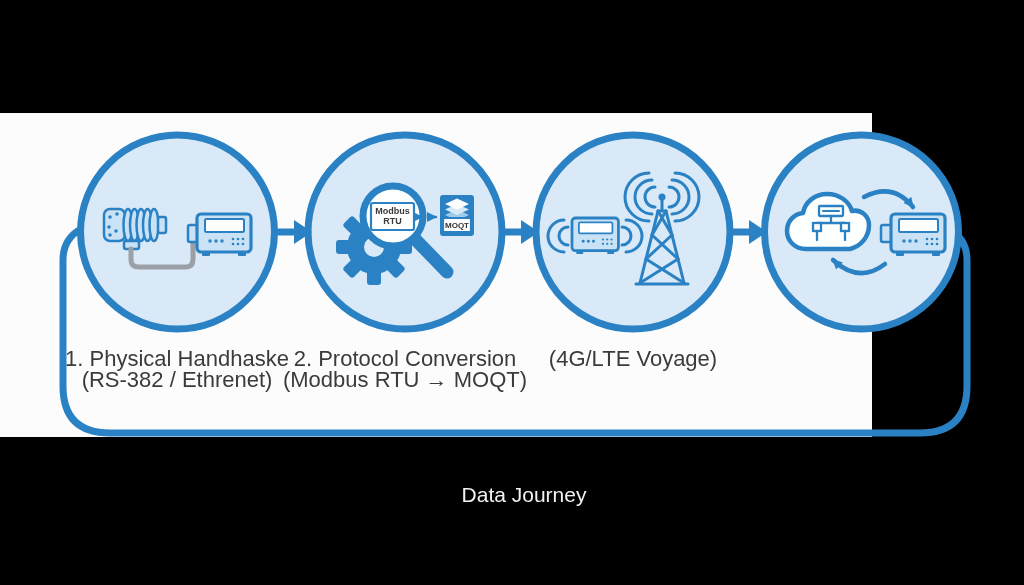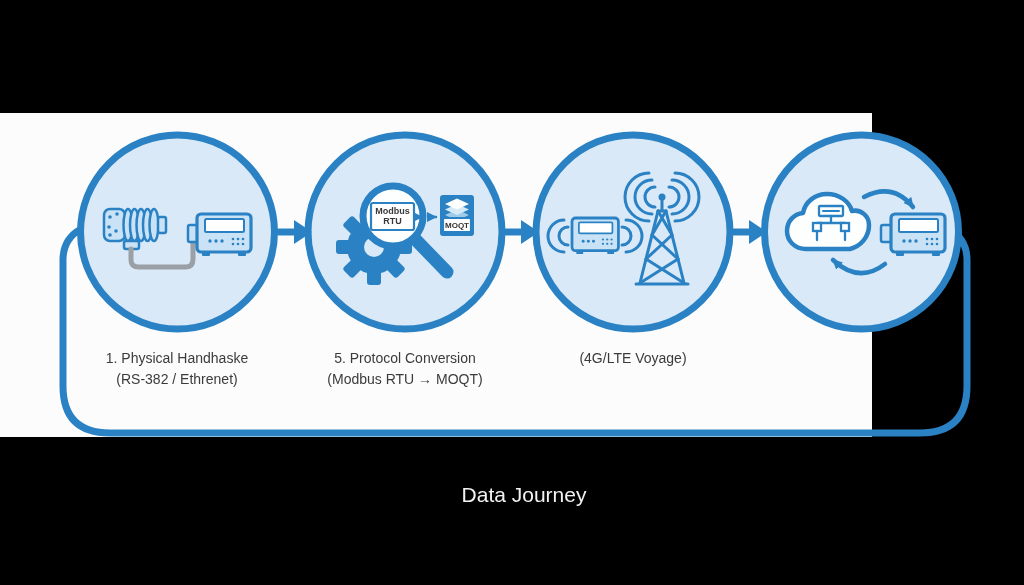--- a/index.html
+++ b/index.html
@@ -8,21 +8,21 @@
     --letterbox-bg:#000000; --title-text:#f2f2f2;
   }
   html,body{margin:0;padding:0;background:#222;}
   .screen{position:relative;width:1024px;height:585px;background:var(--letterbox-bg);
           font-family:"Liberation Sans",sans-serif;overflow:hidden;}
   .bar{position:absolute;left:0;width:1024px;background:var(--letterbox-bg);}
   .bar.top{top:0;height:113px;}
   .bar.bottom{top:437px;height:148px;margin-top:35px;}
   .canvas{position:absolute;left:0;top:113px;width:872px;height:324px;background:var(--canvas-bg);}
   .caption{position:absolute;width:300px;text-align:center;color:var(--caption-text);
-           font-size:14px;line-height:21px;}
+           font-size:22px;line-height:21px;}
   .caption .sub{display:block;}
   .journey-title{margin-top:10px;text-align:center;color:var(--title-text);
                  font-size:21px;line-height:26px;transform:translateX(12px);}
   
   .circle{fill:var(--circle-fill);stroke:var(--primary-blue);stroke-width:7;}
   .ln{fill:none;stroke:var(--primary-blue);stroke-linecap:round;stroke-linejoin:round;}
   .lt{fill:var(--icon-light);stroke:var(--primary-blue);stroke-width:2.5;}
   .lt3{fill:var(--icon-light);stroke:var(--primary-blue);stroke-width:3.2;}
   .disp{fill:#ffffff;stroke:var(--primary-blue);stroke-width:2;}
   .fillb{fill:var(--primary-blue);}
@@ -191,21 +191,21 @@
         <path d="M 734 119 L 749 119" class="ln" stroke-width="7"></path>
         <polygon points="749,107 767,119 749,131" class="fillb"></polygon>
       </g>
     </svg>
 
     <div class="caption" style="left:27px;top:235px;">
       <span>1. Physical Handhaske</span>
       <span class="sub">(RS-382 / Ethrenet)</span>
     </div>
     <div class="caption" style="left:255px;top:235px;">
-      <span>5. Protocol Conversion</span>
+      <span>2. Protocol Conversion</span>
       <span class="sub">(Modbus RTU → MOQT)</span>
     </div>
     <div class="caption" style="left:483px;top:235px;">
       <span class="sub">(4G/LTE Voyage)</span>
     </div>
   </div>
 
   <div class="bar bottom">
     <div class="journey-title">Data Journey</div>
   </div>

